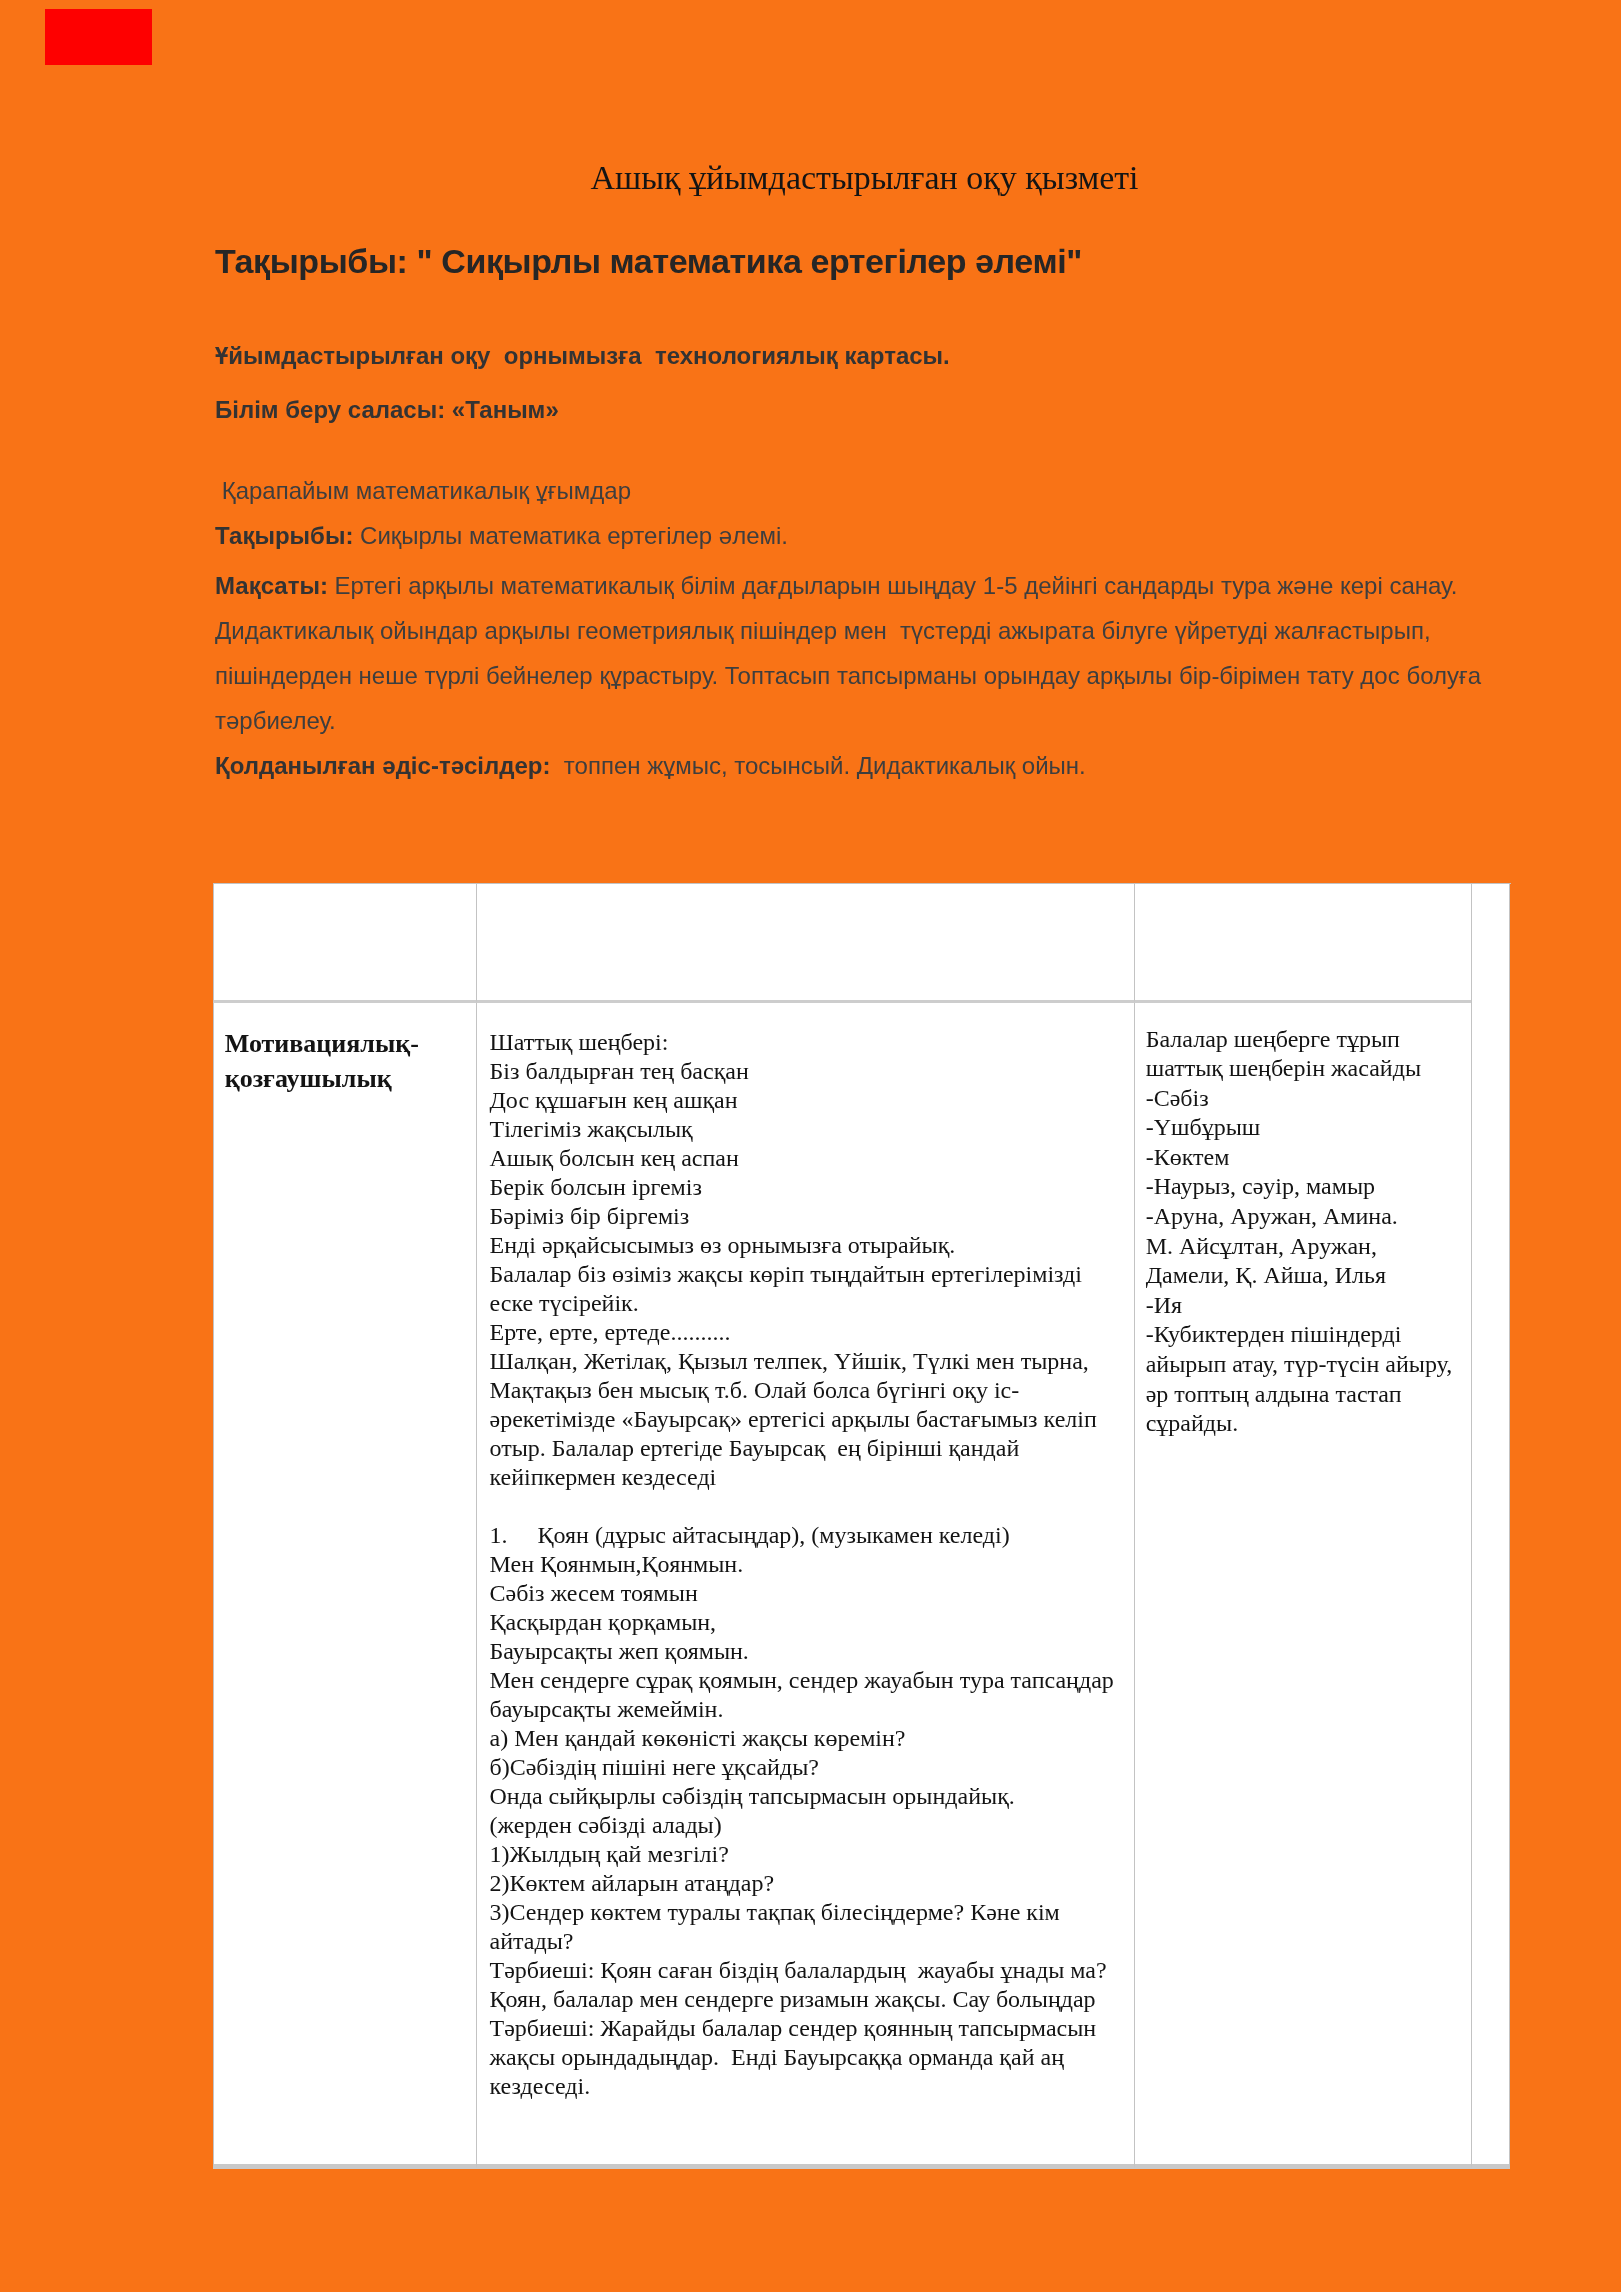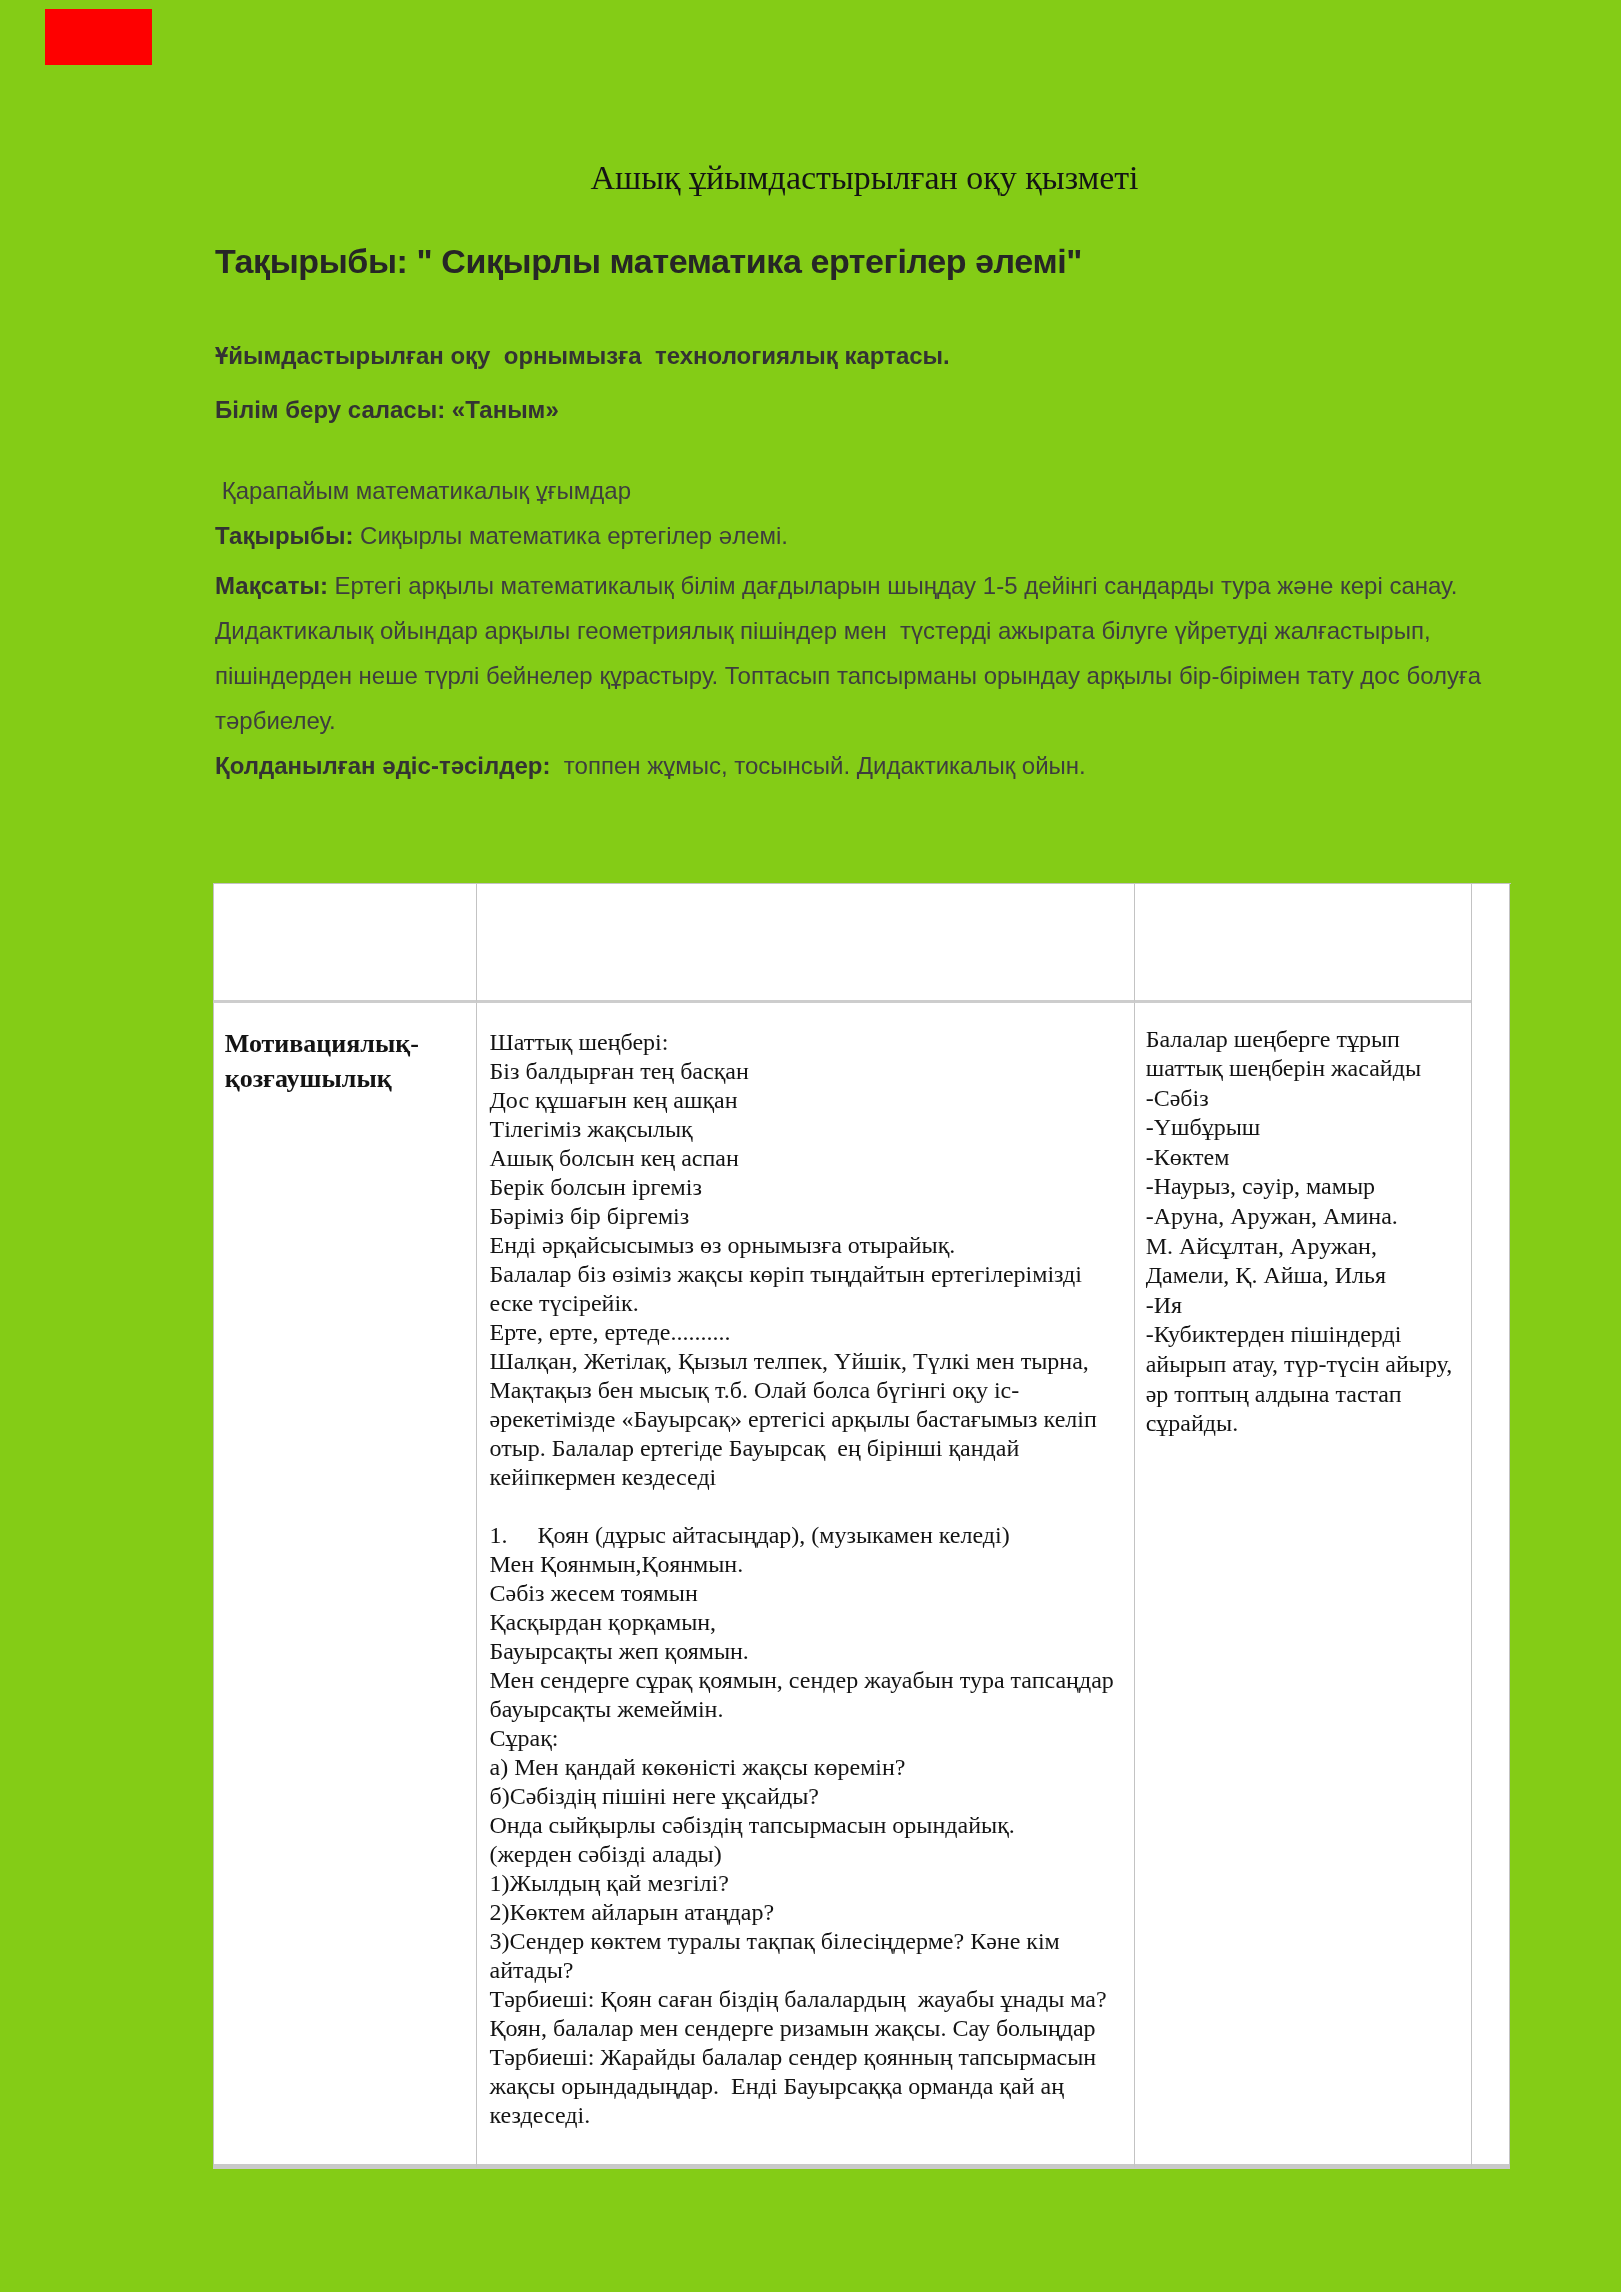--- a/index.html
+++ b/index.html
@@ -1,16 +1,16 @@
 <!DOCTYPE html>
 <html style="font-size:14.3px"><head>
 <meta charset="utf-8">
 <style>
   html,body{margin:0;padding:0;background:#ffffff;}
-  .doc{position:relative;width:1622px;height:2293px;background:#84cc16;overflow:hidden;
+  .doc{position:relative;width:1622px;height:2293px;background:#f97316;overflow:hidden;
        font-family:"Liberation Serif","DejaVu Serif",serif;}
 
   .red-marker{position:absolute;left:45px;top:9px;width:107px;height:56px;background:#fe0000;}
 
   .title{position:absolute;left:215px;top:158px;width:1299px;text-align:center;
          font-family:"Liberation Serif","DejaVu Serif",serif;
          font-size:34px;line-height:39px;color:#141414;white-space:pre-wrap;}
 
   .heading{position:absolute;left:215px;top:240px;width:1343px;
            font-family:"Liberation Sans","DejaVu Sans",sans-serif;
@@ -91,21 +91,20 @@
           <div class="tline"><span>Балалар біз өзіміз жақсы көріп тыңдайтын ертегілерімізді еске түсірейік.</span></div>
           <div class="tline"><span>Ерте, ерте, ертеде..........</span></div>
           <div class="tline"><span>Шалқан, Жетілақ, Қызыл телпек, Үйшік, Түлкі мен тырна, Мақтақыз бен мысық т.б. Олай болса бүгінгі оқу іс-әрекетімізде «Бауырсақ» ертегісі арқылы бастағымыз келіп отыр. Балалар ертегіде Бауырсақ  ең бірінші қандай  кейіпкермен кездеседі</span></div>
           <div class="tline"></div>
           <div class="tline"><span>1.     </span><span class="bold">Қоян</span><span> (дұрыс айтасыңдар), (музыкамен келеді)</span></div>
           <div class="tline"><span>Мен Қоянмын,Қоянмын.</span></div>
           <div class="tline"><span>Сәбіз жесем тоямын</span></div>
           <div class="tline"><span>Қасқырдан қорқамын,</span></div>
           <div class="tline"><span>Бауырсақты жеп қоямын.</span></div>
           <div class="tline"><span>Мен сендерге сұрақ қоямын, сендер жауабын тура тапсаңдар бауырсақты жемеймін.</span></div>
-          <div class="tline"><span class="bold">Сұрақ:</span></div>
           <div class="tline"><span>а) Мен қандай көкөністі жақсы көремін?</span></div>
           <div class="tline"><span>б)Сәбіздің пішіні неге ұқсайды?</span></div>
           <div class="tline"><span>Онда сыйқырлы сәбіздің тапсырмасын орындайық.</span></div>
           <div class="tline"><span>(жерден сәбізді алады)</span></div>
           <div class="tline"><span>1)Жылдың қай мезгілі?</span></div>
           <div class="tline"><span>2)Көктем айларын атаңдар?</span></div>
           <div class="tline"><span>3)Сендер көктем туралы тақпақ білесіңдерме? Кәне кім айтады?</span></div>
           <div class="tline"><span class="bold">Тәрбиеші:</span><span> Қоян саған біздің балалардың  жауабы ұнады ма?</span></div>
           <div class="tline"><span>Қоян, балалар мен сендерге ризамын жақсы. Сау болыңдар</span></div>
           <div class="tline"><span class="bold">Тәрбиеші:</span><span> Жарайды балалар сендер қоянның тапсырмасын жақсы орындадыңдар.  Енді Бауырсаққа орманда қай аң кездеседі.</span></div>

